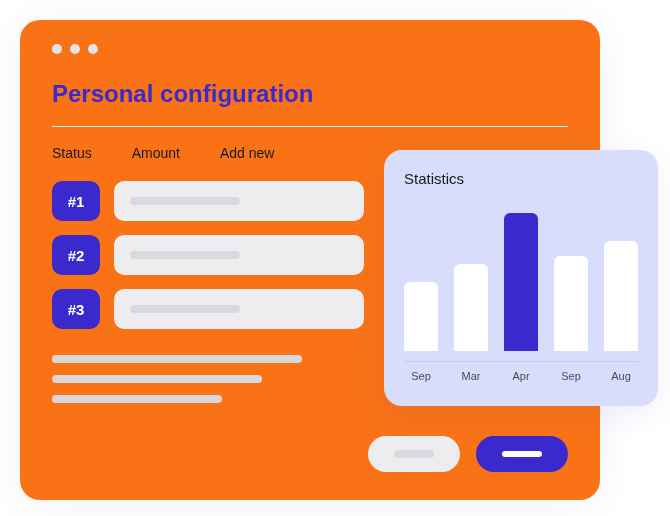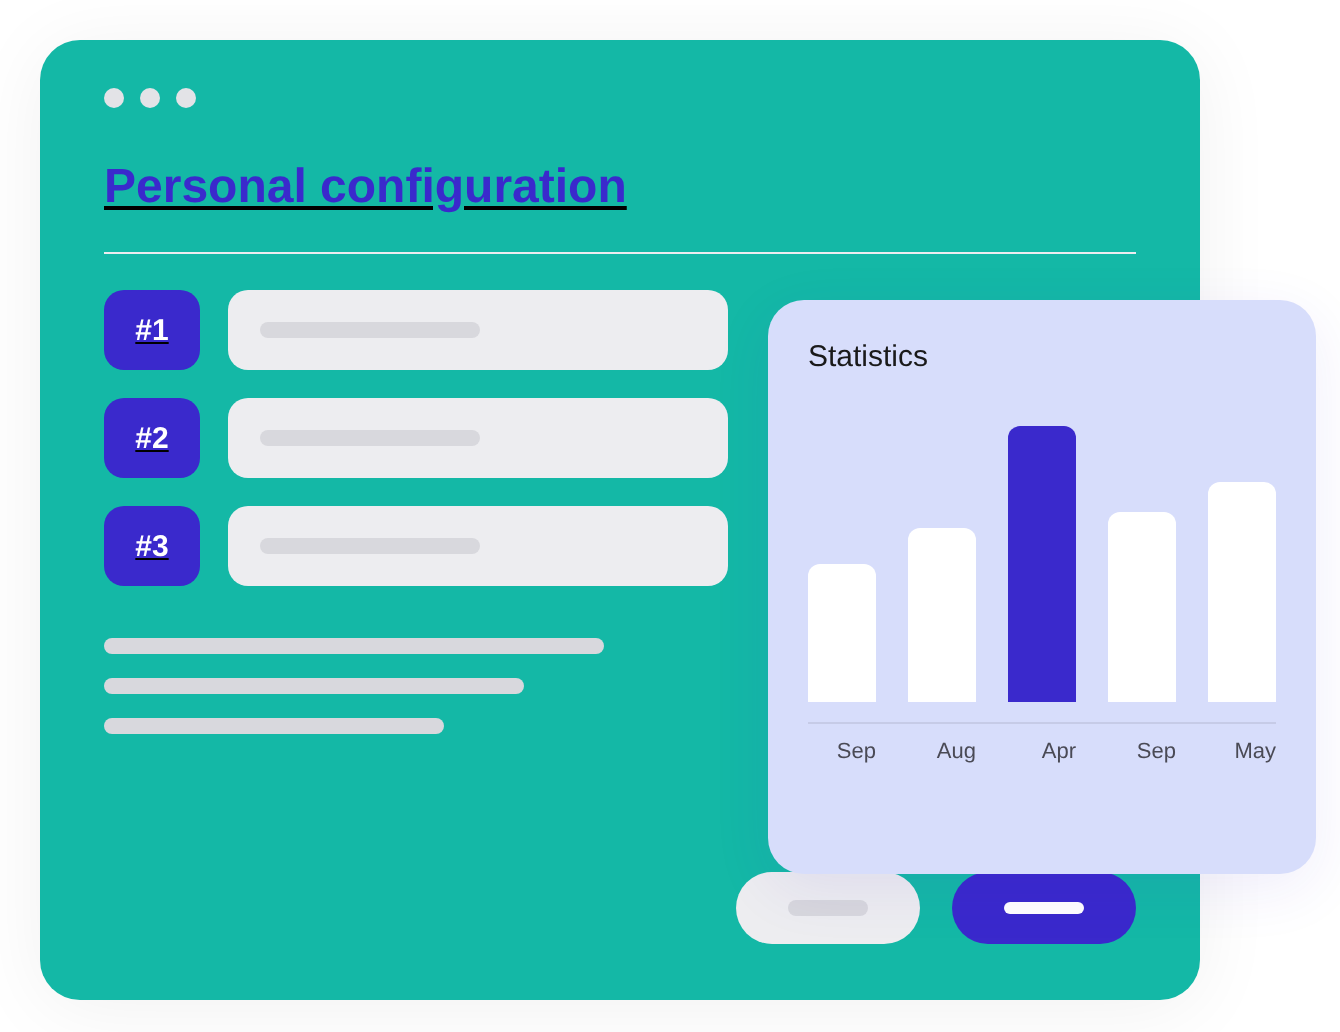--- a/index.html
+++ b/index.html
@@ -10,25 +10,24 @@
     height: 516px;
     position: relative;
     overflow: hidden;
   }
   .window {
     position: absolute;
     left: 20px;
     top: 20px;
     width: 580px;
     height: 480px;
-    background: #14b8a6;
+    background: #f97316;
     border-radius: 20px;
     box-shadow: 0 4px 40px rgba(0,0,0,0.06);
     padding: 24px 32px;
-    text-decoration: underline;
   }
   .traffic-dots {
     display: flex;
     gap: 8px;
     margin-bottom: 26px;
   }
   .traffic-dots span {
     width: 10px;
     height: 10px;
     border-radius: 50%;
@@ -105,21 +104,21 @@
   .btn-secondary { background: #ededf0; }
   .btn-secondary::before { content:""; width:40px; height:8px; background:#d8d8dd; border-radius:4px; }
   .btn-primary { background: #3a29cc; }
   .btn-primary::before { content:""; width:40px; height:6px; background:#fff; border-radius:3px; }
 
   .stats-card {
     position: absolute;
     right: 12px;
     top: 150px;
     width: 274px;
-    height: 287px;
+    height: 256px;
     background: #d7ddfb;
     border-radius: 18px;
     padding: 20px 20px 14px 20px;
     box-shadow: 0 8px 30px rgba(58,41,204,0.08);
   }
   .stats-title { font-size: 15px; color: #1a1a1a; margin-bottom: 14px; }
   .bars {
     height: 150px;
     display: flex;
     align-items: flex-end;
@@ -135,38 +134,43 @@
   .labels {
     display: flex;
     gap: 14px;
     justify-content: space-between;
     margin-top: 10px;
     border-top: 1px solid rgba(0,0,0,0.08);
     padding-top: 8px;
   }
   .labels span {
     width: 34px;
-    text-align: right;
+    text-align: center;
     font-size: 11px;
     color: #4a4a55;
   }
 </style>
 </head>
 <body>
 
 <div class="window">
   <div class="traffic-dots">
     <span></span>
     <span></span>
     <span></span>
   </div>
 
   <h1 class="title">Personal configuration</h1>
   <hr class="divider">
 
+  <div class="col-headers">
+    <span>Status</span>
+    <span>Amount</span>
+    <span>Add new</span>
+  </div>
 
   <div class="rows">
     <div class="row">
       <div class="badge">#1</div>
       <div class="row-card">
           <div class="row-card-line"></div>
         </div>
     </div>
     <div class="row">
       <div class="badge">#2</div>
@@ -198,18 +202,18 @@
   <div class="stats-title">Statistics</div>
   <div class="bars">
       <div class="bar" style="height: 69.2308px;"></div>
       <div class="bar" style="height: 86.5385px;"></div>
       <div class="bar highlight" style="height: 138.462px;"></div>
       <div class="bar" style="height: 94.6154px;"></div>
       <div class="bar" style="height: 109.615px;"></div>
     </div>
   <div class="labels">
       <span>Sep</span>
-      <span>Aug</span>
+      <span>Mar</span>
       <span>Apr</span>
       <span>Sep</span>
-      <span>May</span>
+      <span>Aug</span>
     </div>
 </div>
 
 </body></html>

